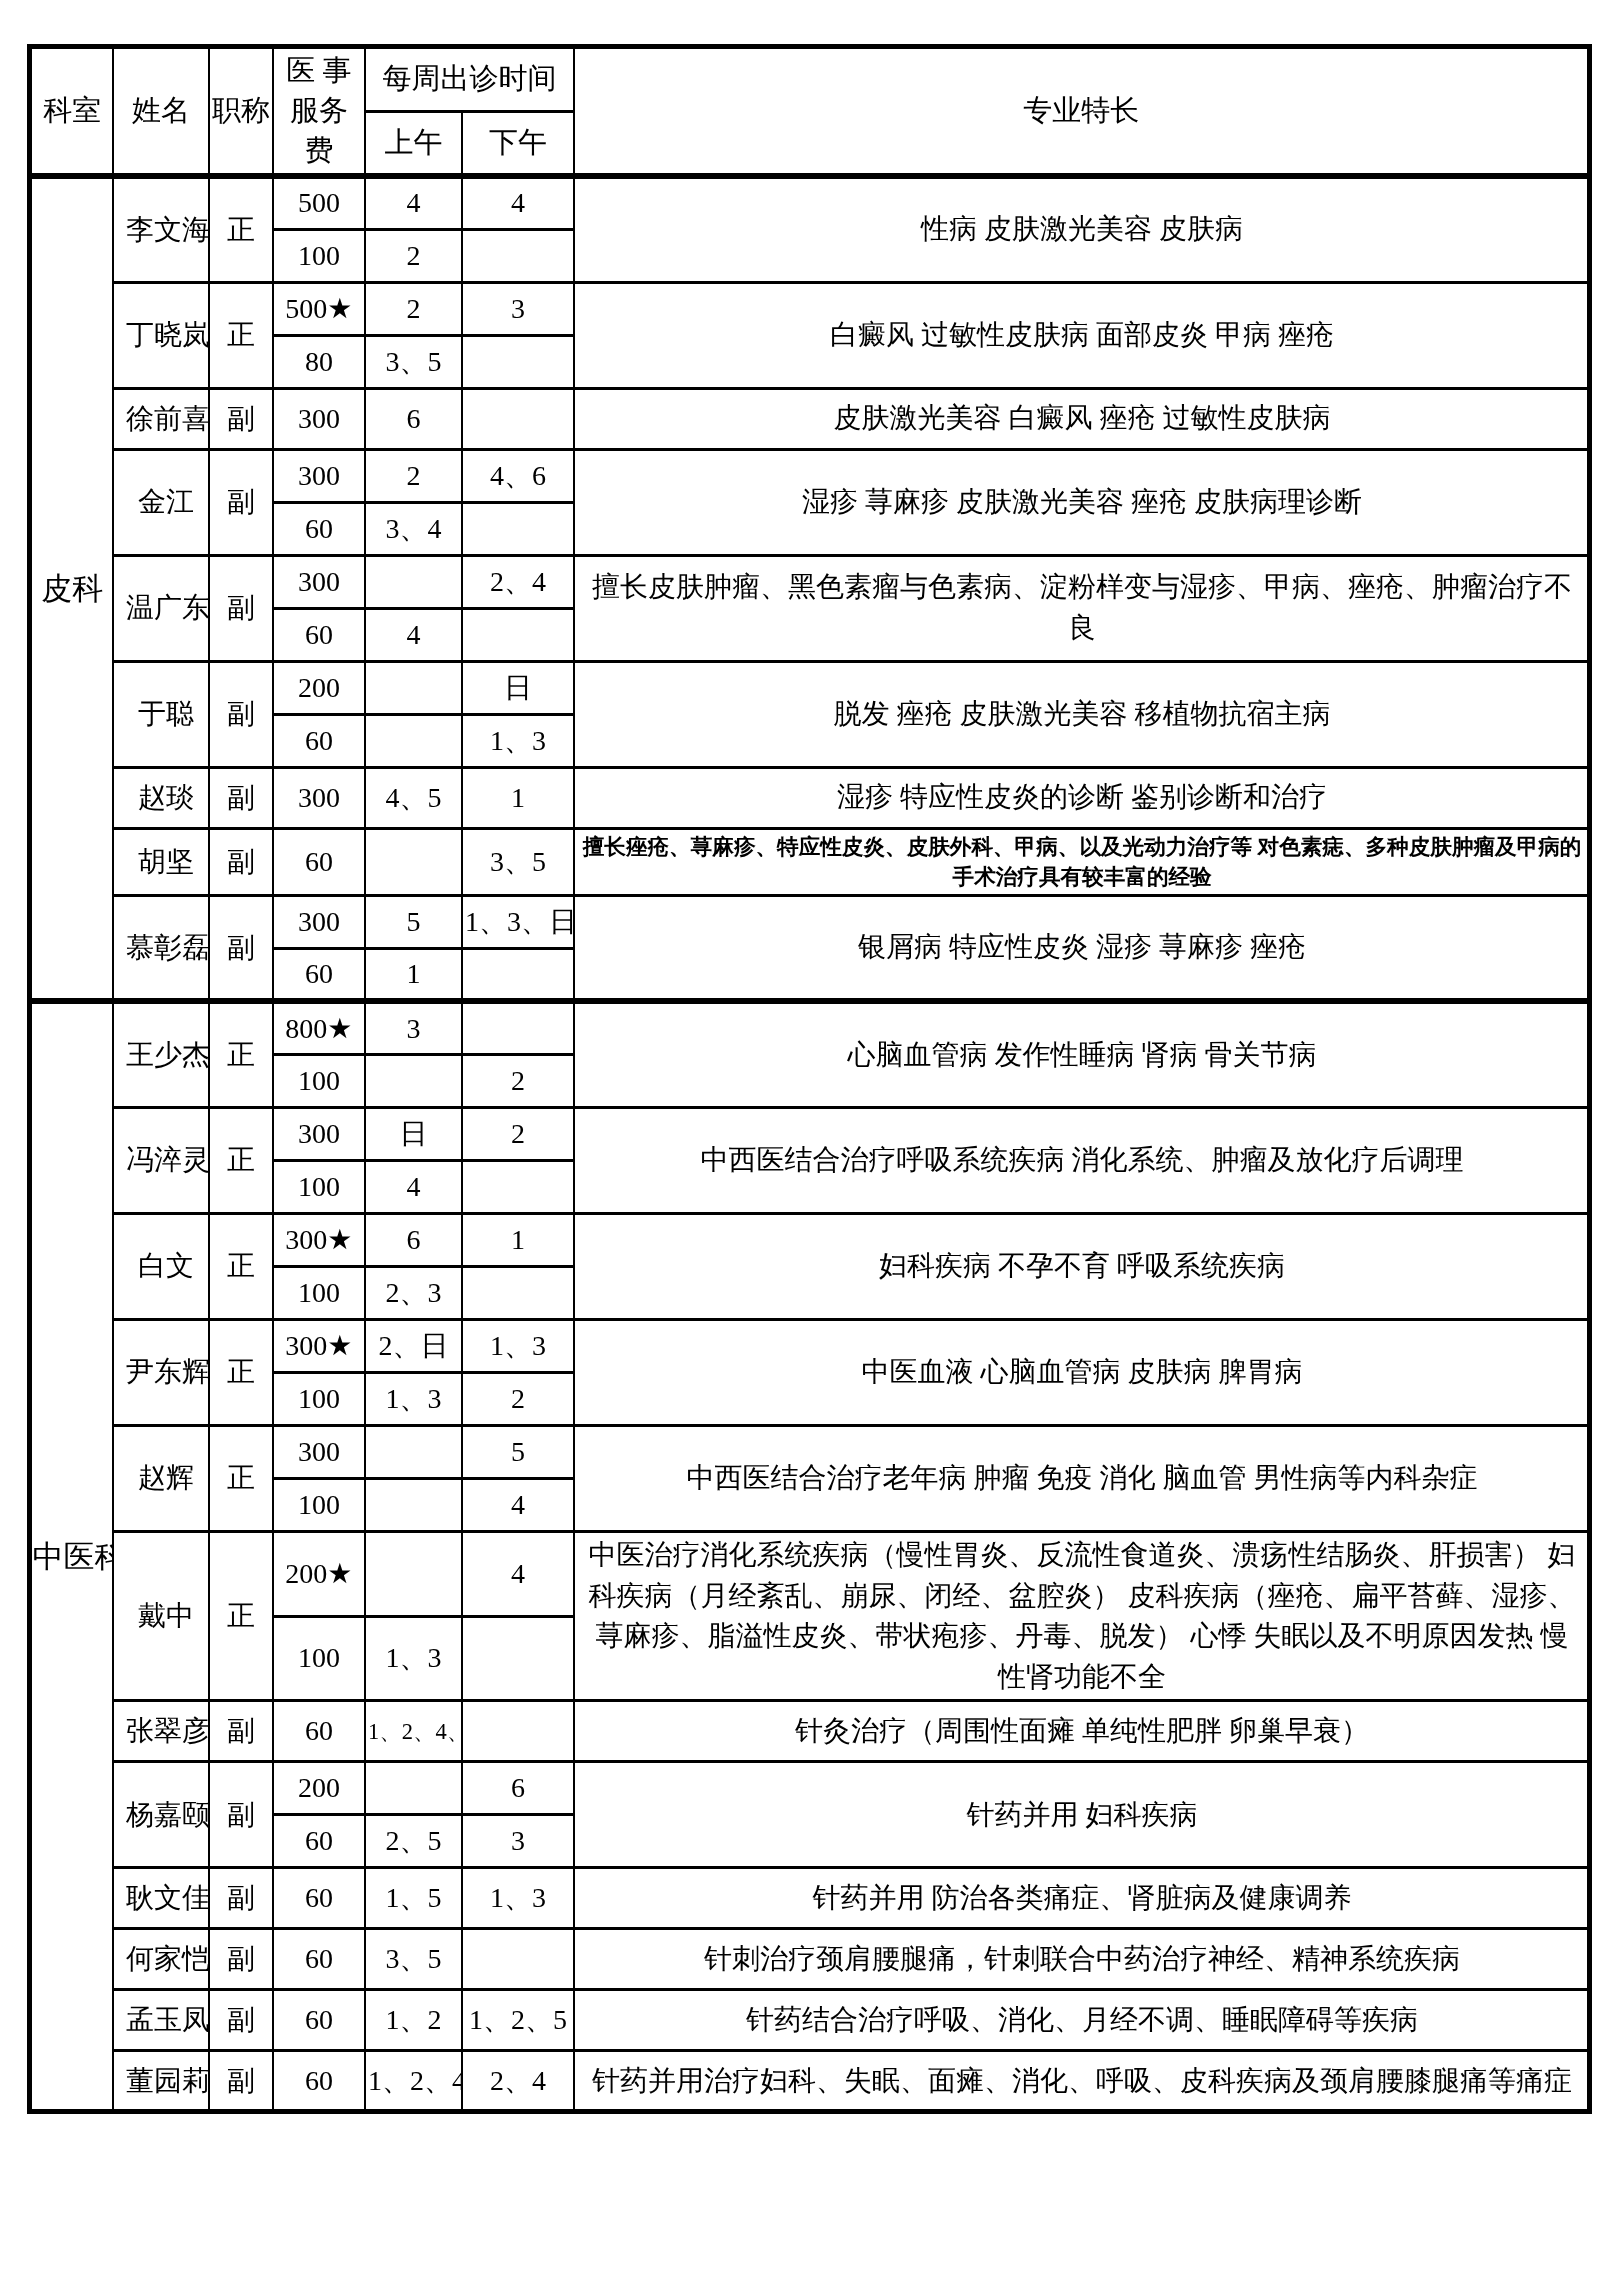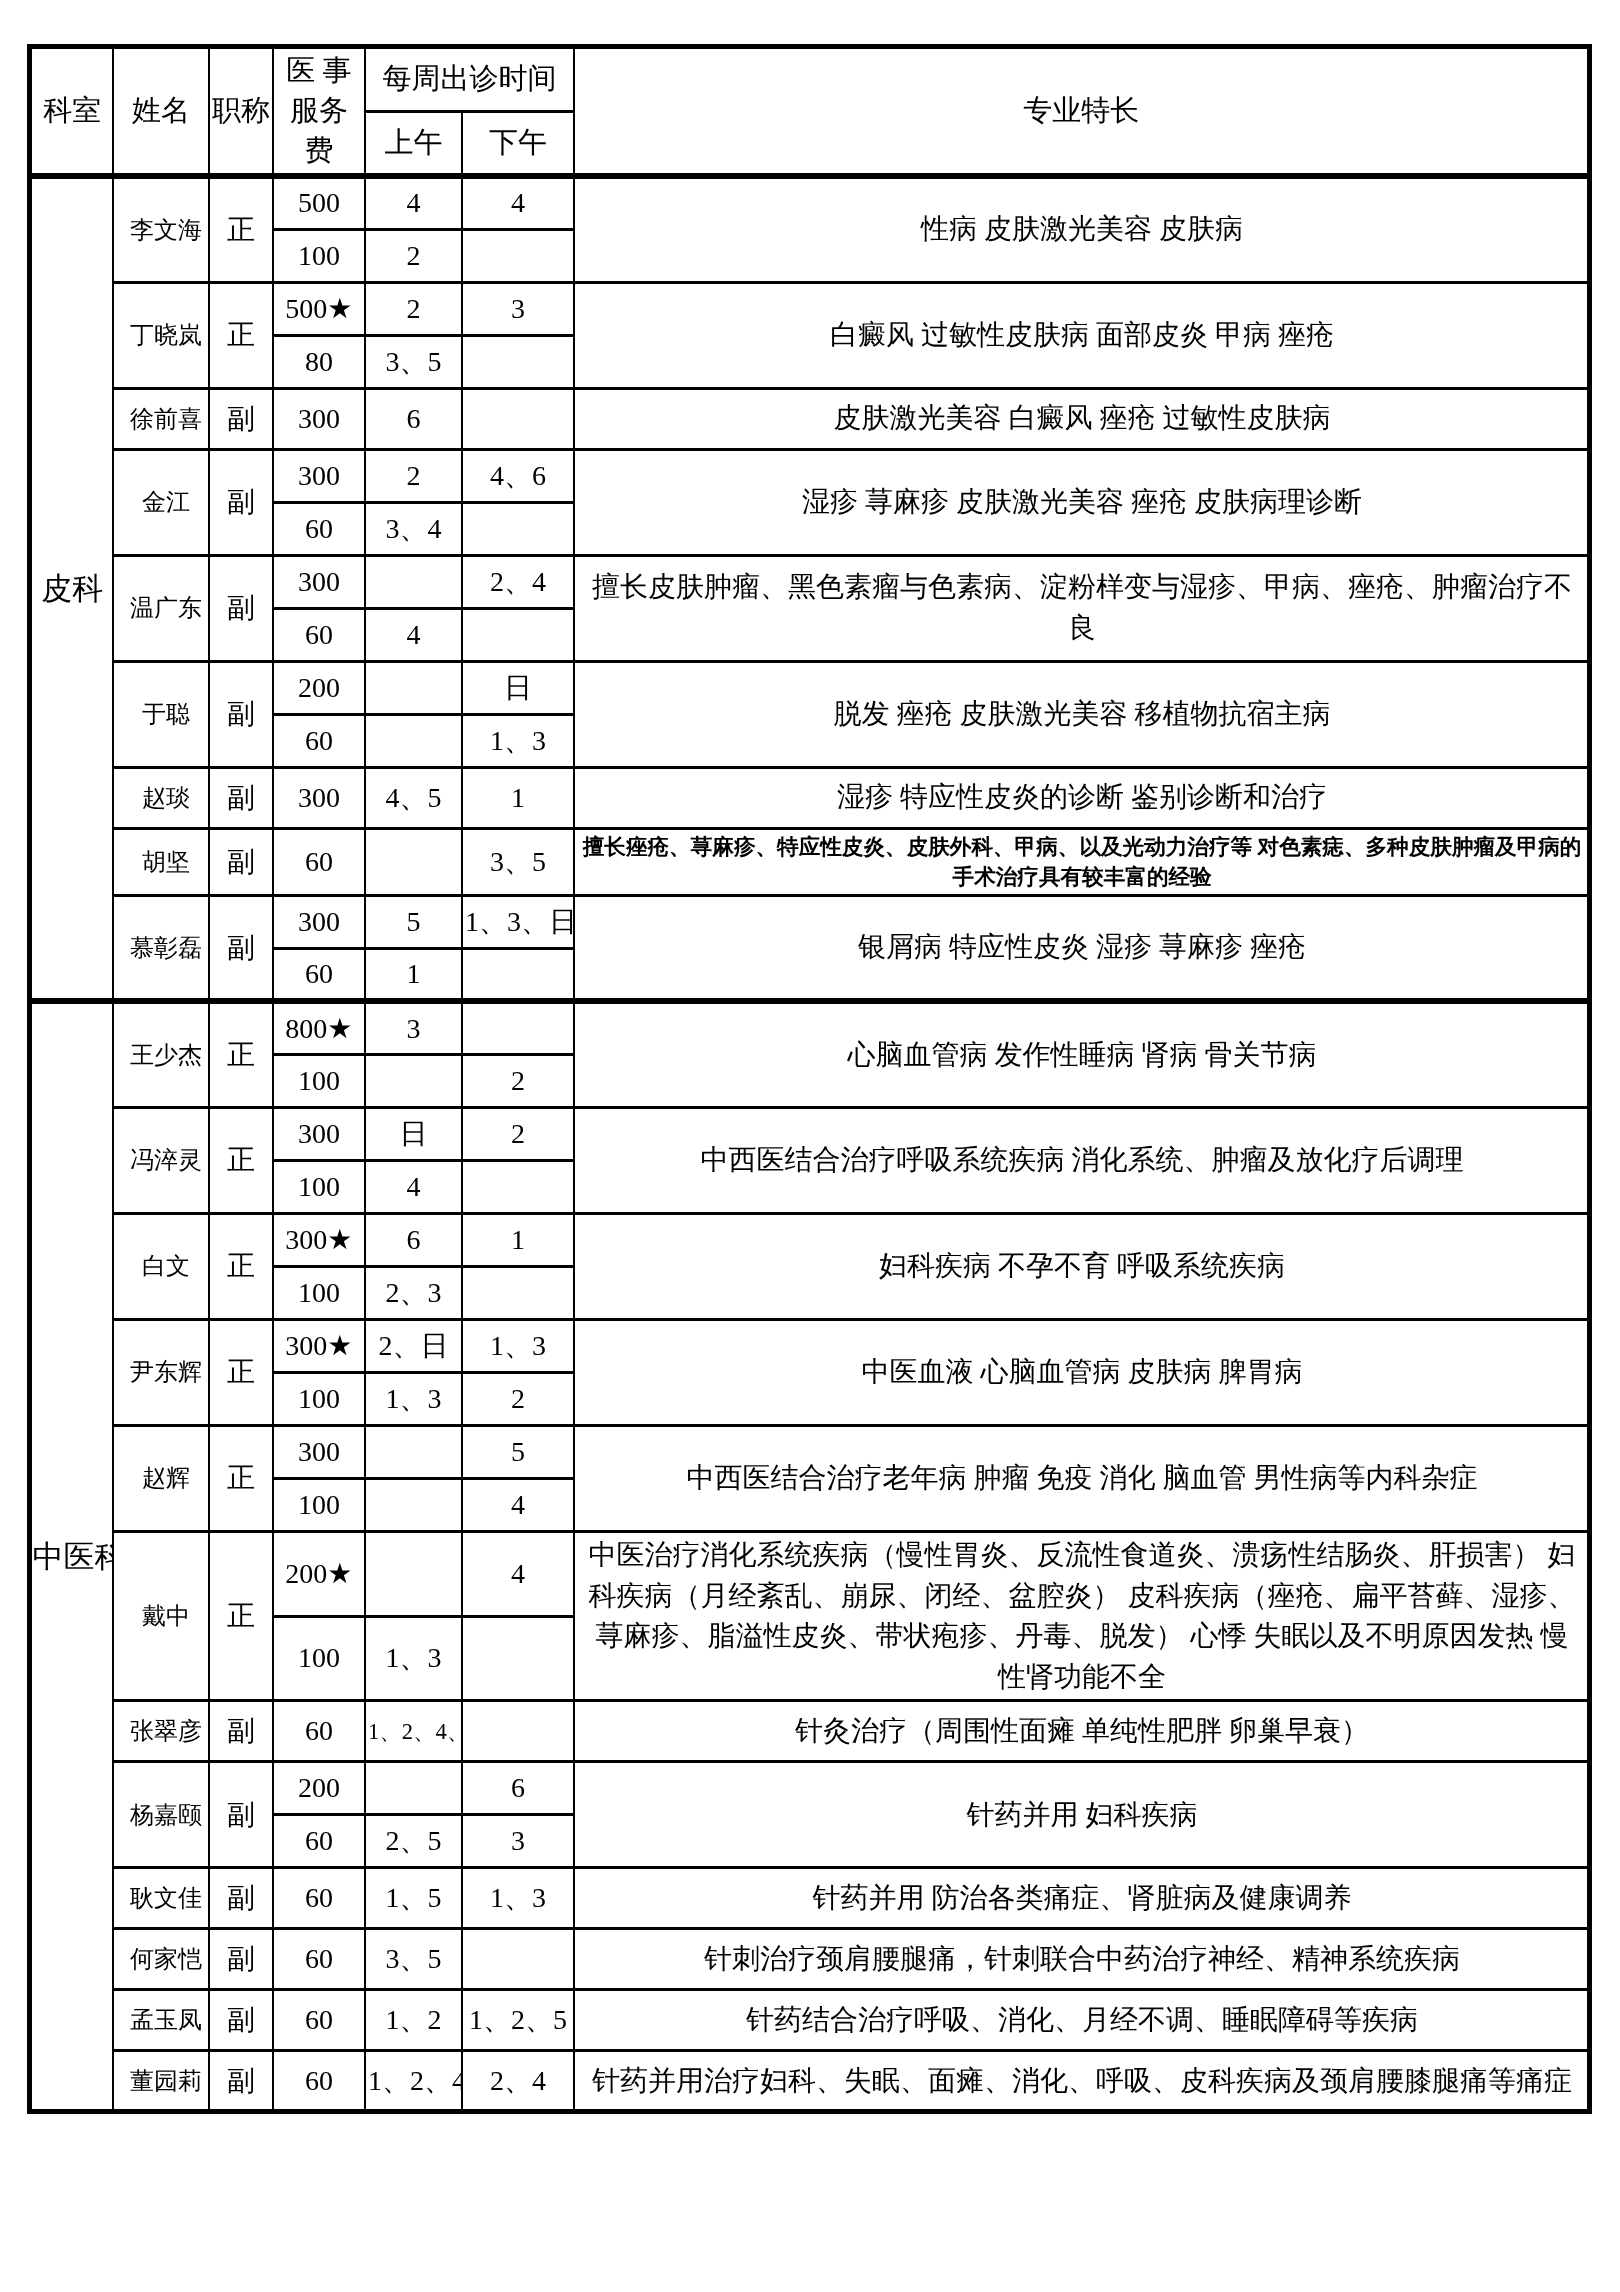--- a/index.html
+++ b/index.html
@@ -19,21 +19,21 @@
     vertical-align:middle;
     font-size:28px;
     font-weight:normal;
     padding:2px 2px;
     overflow:hidden;
   }
   thead tr { height:59px; }
   th { font-size:29px;margin-left:20px; }
   tr.sec-start td { border-top-width:6.9px; }
   td.dept { font-size:31px; white-space:nowrap; padding:0; }
-  td.name { font-size:24px; white-space:nowrap;padding-left:12px; }
+  td.name { font-size:28px; white-space:nowrap;padding-left:12px; }
   td.title { font-size:28px; }
   td.fee  { font-size:28px; white-space:nowrap; }
   td.time { font-size:28px; white-space:nowrap; }
   td.time.t-small { font-size:22.5px; }
   td.spec {
     text-align:center;
     padding-left:7.8px;
     padding-right:5.9px;
     font-size:28px;
     line-height:1.45;

